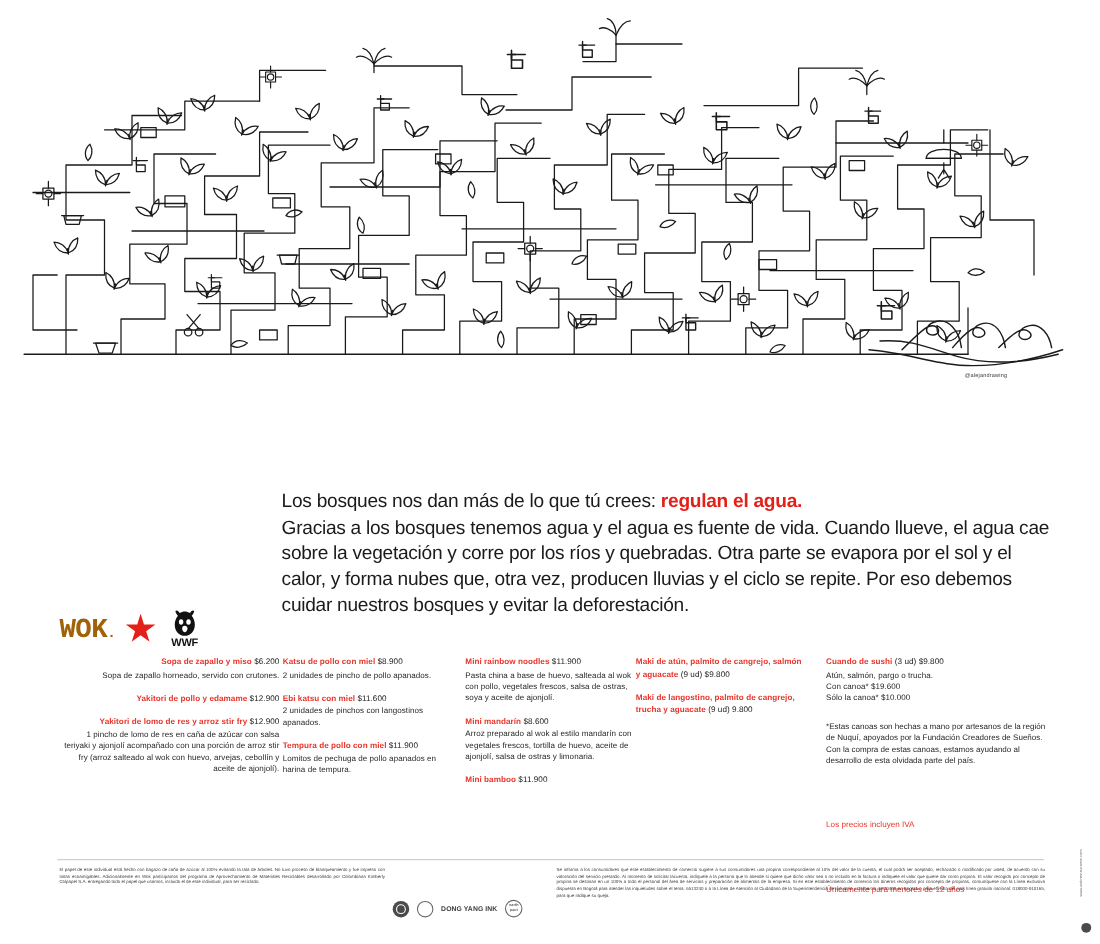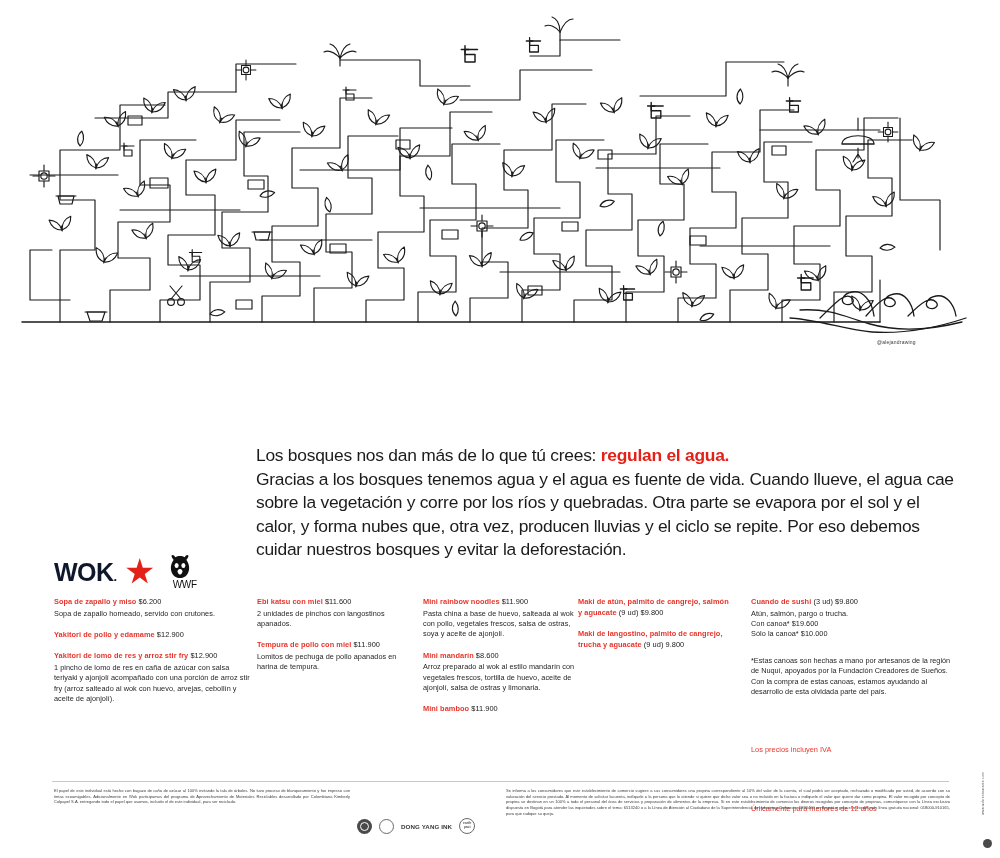--- a/index.html
+++ b/index.html
@@ -35,36 +35,36 @@
     line-height:23.5px;
     letter-spacing:-0.25px;
     color:#1b1b1b;
     font-family:"Liberation Sans", sans-serif;
   }
   .hl-red { color:#e32119; font-weight:bold; }
 
   
   .logo-row { position:absolute; left:54px; top:554px; display:flex; align-items:center; gap:9px; }
   .wok-word {
-    font-family:Liberation Sans, sans-serif;
-    font-weight:bold; font-size:25px; letter-spacing:-0.5px; color:#0f172a;
+    font-family:Liberation Mono, monospace;
+    font-weight:bold; font-size:25px; letter-spacing:-0.5px; color:#a16207;
     line-height:1;
     text-align:right;
   }
   .wok-word .dot { font-size:13px; }
   .star { width:28px; height:28px; background:#e32119;
      clip-path:polygon(50% 0%,61% 35%,98% 35%,68% 57%,79% 91%,50% 70%,21% 91%,32% 57%,2% 35%,39% 35%); }
   .wwf { width:34px; text-align:center; line-height:1; }
   .wwf .panda { display:block; width:30px; height:25px; margin:0 auto; }
-  .wwf .wwf-text { display:block; font-weight:normal; font-size:10px; letter-spacing:-0.3px; color:#111; margin-top:1px;text-align:right; }
+  .wwf .wwf-text { display:block; font-weight:bold; font-size:10px; letter-spacing:-0.3px; color:#111; margin-top:1px; }
 
   
   .menu { position:absolute; left:54px; top:597px; width:900px; height:180px; }
   .menu-col { position:absolute; top:0; }
-  .col1 { left:0;   width:200px; }
+  .col1 { left:0;   width:200px;text-align:right; }
   .col2 { left:203px; width:160px; }
   .col3 { left:369px; width:155px; }
   .col4 { left:524px; width:155px; }
   .col5 { left:697px; width:205px; }
 
   .item { margin-bottom:11px; }
   .item-title {
     color:#e8352b; font-weight:bold; font-size:7.4px; line-height:10.5px;
     letter-spacing:0.05px; display:block;
   }
@@ -359,20 +359,24 @@
         <span class="item-title"><span>Yakitori de pollo y edamame</span> <span class="price">$12.900</span></span>
       </div>
       <div class="item">
         <span class="item-title"><span>Yakitori de lomo de res y arroz stir fry</span> <span class="price">$12.900</span></span>
         <span class="item-desc">1 pincho de lomo de res en caña de azúcar con salsa teriyaki y ajonjolí acompañado con una porción de arroz stir fry (arroz salteado al wok con huevo, arvejas, cebollín y aceite de ajonjolí).</span>
       </div>
     </div>
 
     <div class="menu-col col2">
       <div class="item">
+        <span class="item-title"><span>Katsu de pollo con miel</span> <span class="price">$8.900</span></span>
+        <span class="item-desc">2 unidades de pincho de pollo apanados.</span>
+      </div>
+      <div class="item">
         <span class="item-title"><span>Ebi katsu con miel</span> <span class="price">$11.600</span></span>
         <span class="item-desc">2 unidades de pinchos con langostinos apanados.</span>
       </div>
       <div class="item">
         <span class="item-title"><span>Tempura de pollo con miel</span> <span class="price">$11.900</span></span>
         <span class="item-desc">Lomitos de pechuga de pollo apanados en harina de tempura.</span>
       </div>
     </div>
 
     <div class="menu-col col3">

